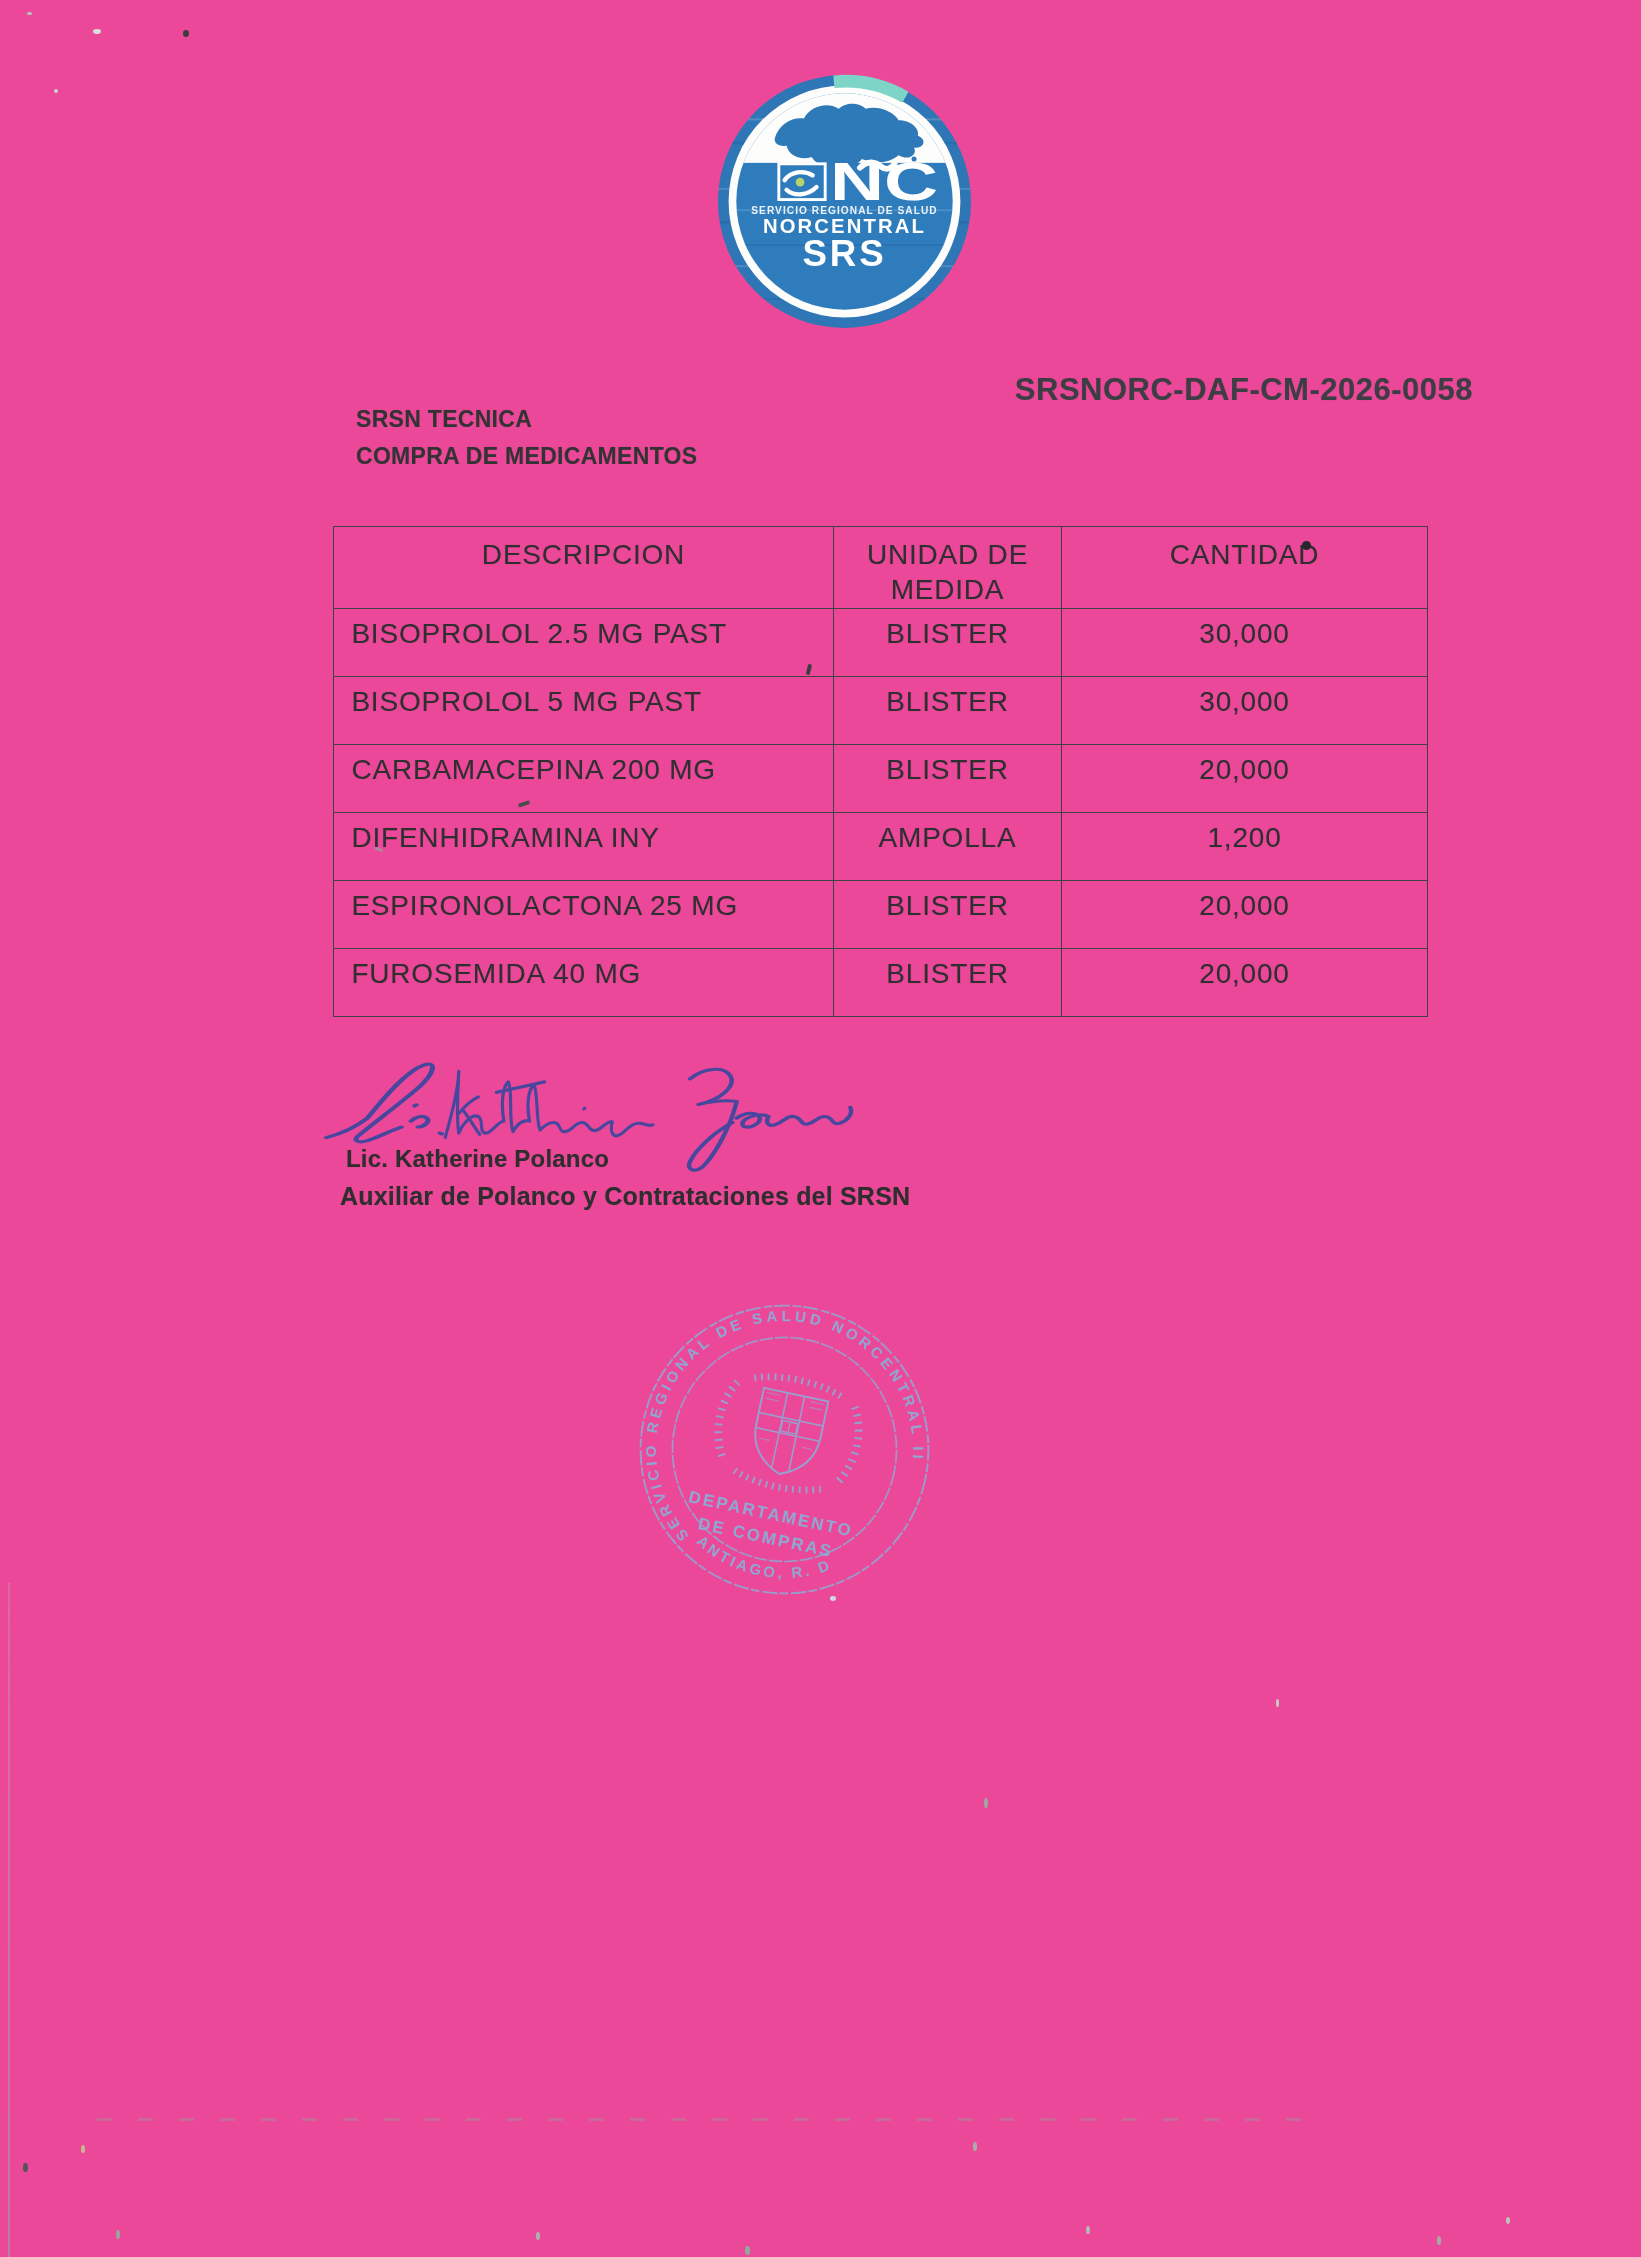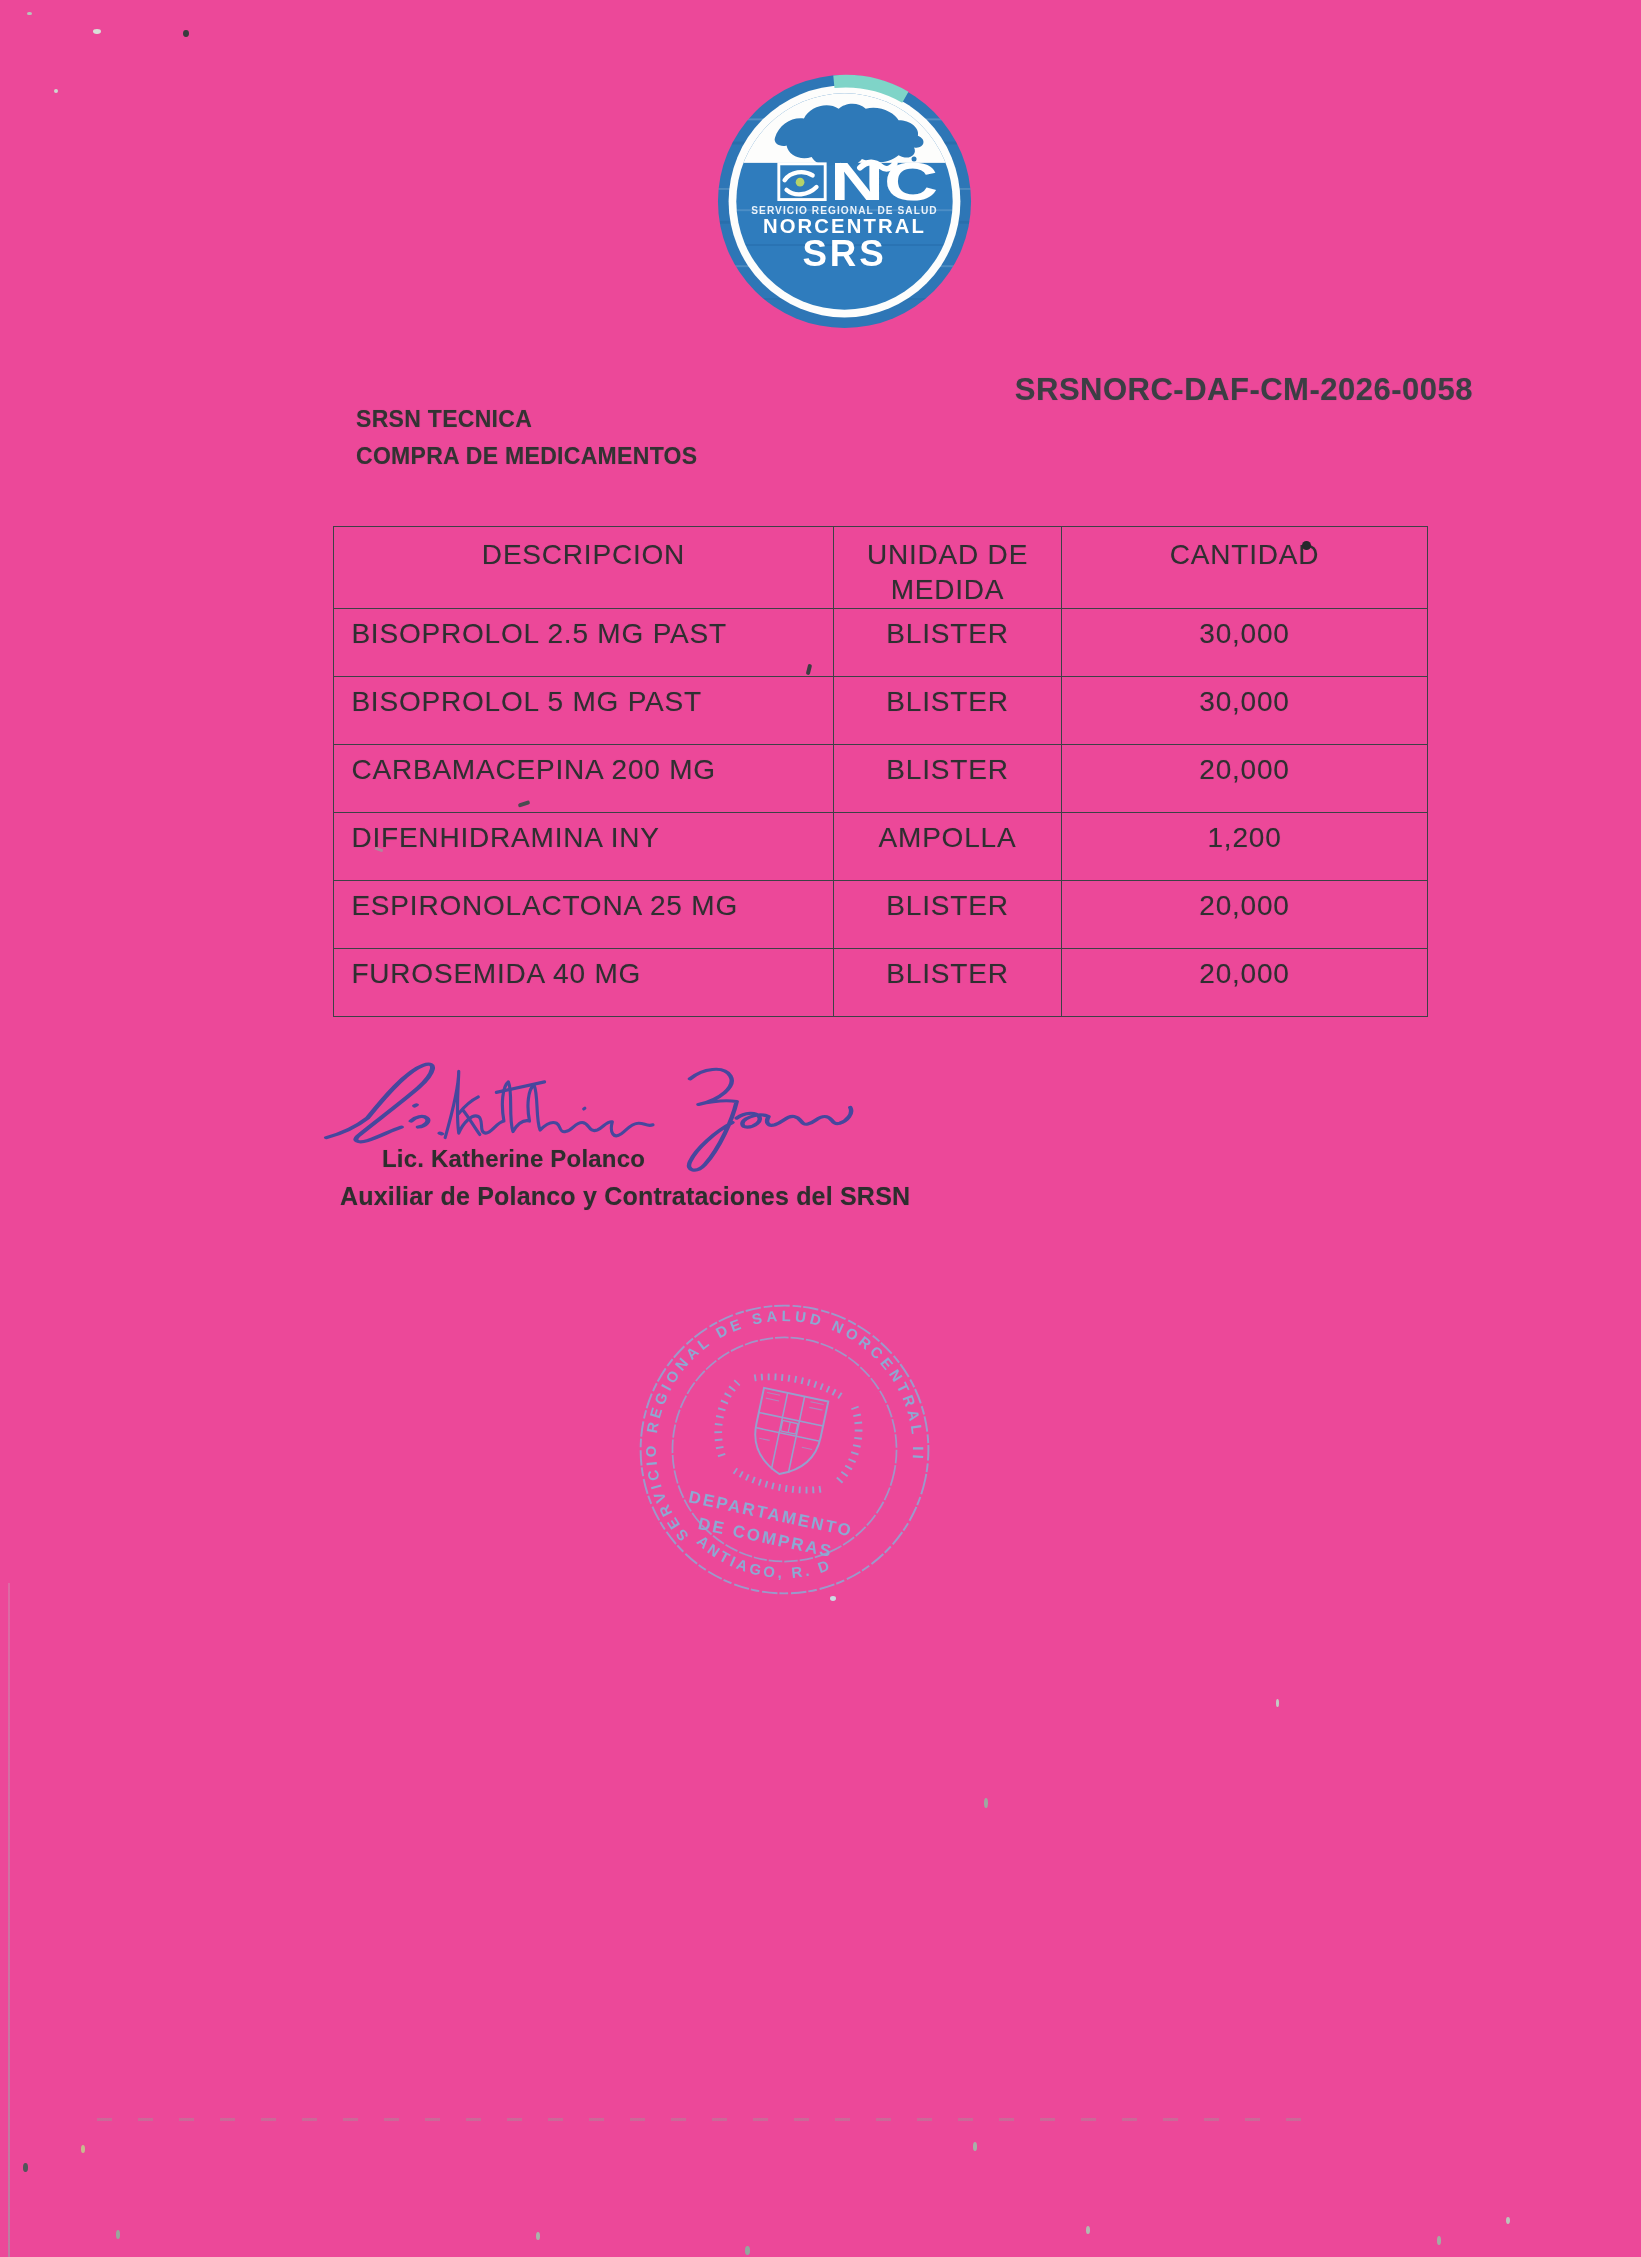--- a/index.html
+++ b/index.html
@@ -39,21 +39,20 @@
   table.meds tbody tr{height:68px;}
   table.meds th{font-weight:400;text-align:center;padding-top:9.7px;line-height:1.25;}
   table.meds td{padding-top:9.7px;}
   td.c-desc{text-align:left;padding-left:17.4px;}
   td.c-unit,td.c-qty{text-align:center;}
   
   .sig-name{
     position:absolute;left:346px;top:1145px;
     font-size:24px;font-weight:700;color:#2e2e2e;letter-spacing:0.2px;
     text-shadow:0 0 1px rgba(40,40,40,.3);
-    margin-left:36px;
   }
   .sig-title{
     position:absolute;left:340px;top:1182px;
     font-size:25px;font-weight:700;color:#2e2e2e;letter-spacing:0.2px;
     text-shadow:0 0 1px rgba(40,40,40,.3);
   }
   
   .logo-svg{position:absolute;left:715px;top:74px;}
   .sig-svg{position:absolute;left:285px;top:1041px;}
   .stamp-svg{position:absolute;left:630px;top:1295px;opacity:.92;}

